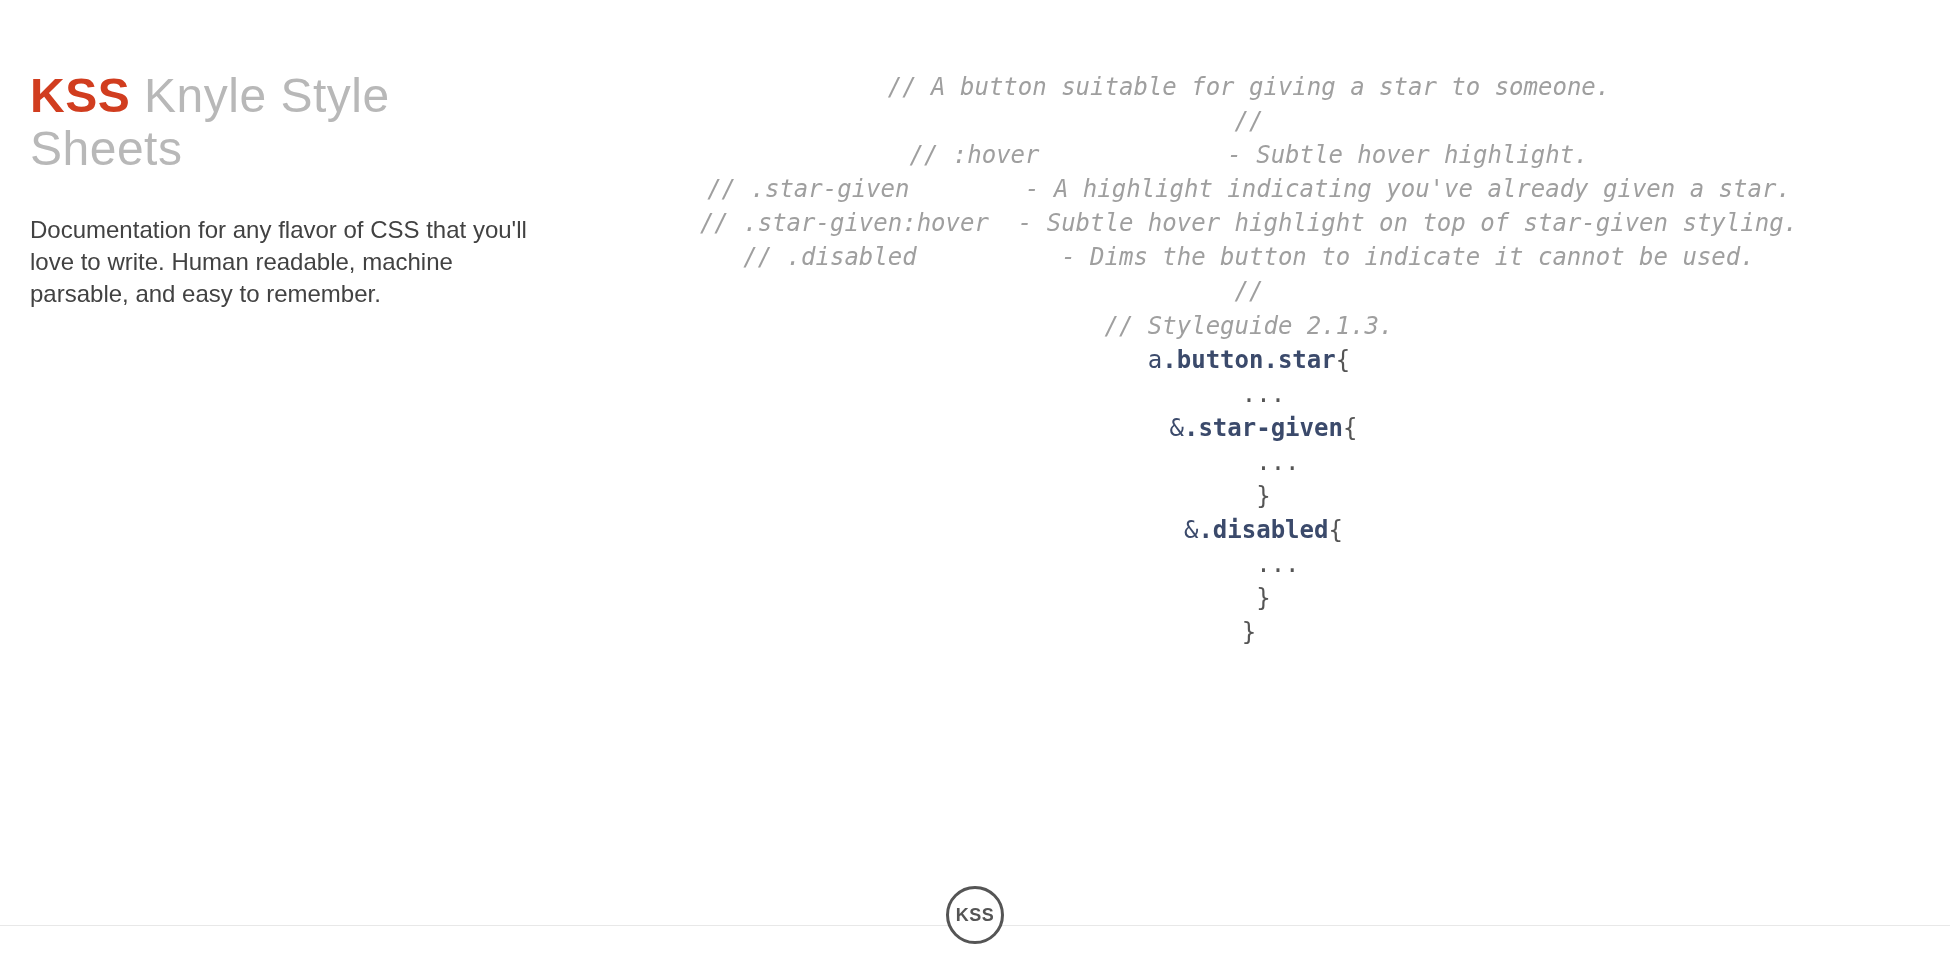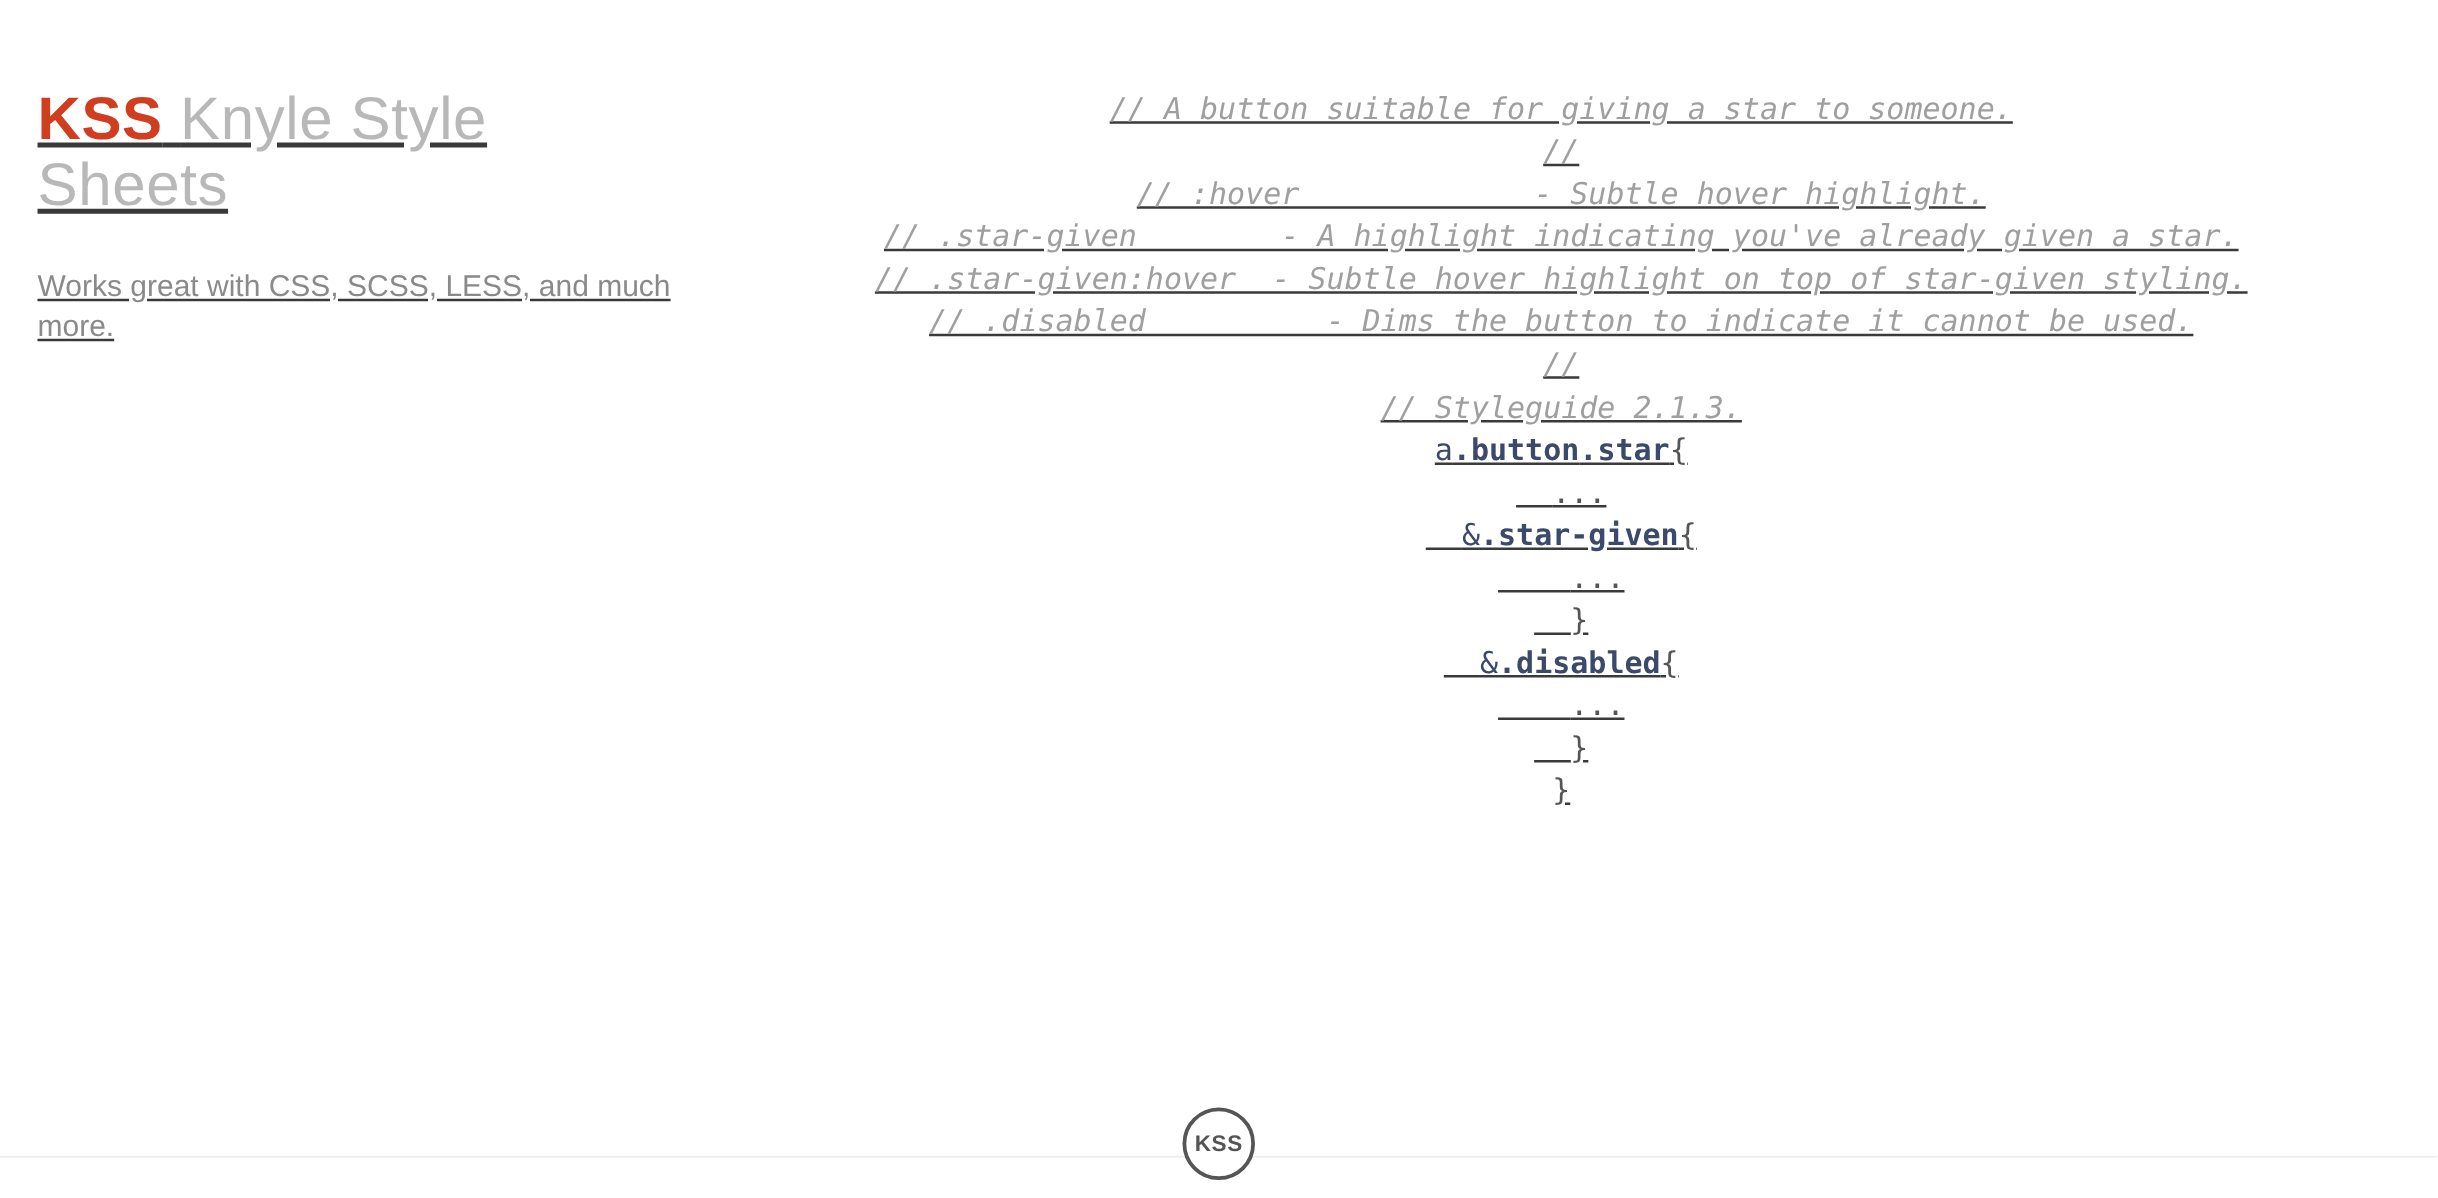--- a/index.html
+++ b/index.html
@@ -13,21 +13,20 @@
 }
 .page {
   position: relative;
   width: 1950px;
   height: 958px;
 }
 .content {
   display: flex;
   padding: 70px 30px 0 30px;
   gap: 28px;
-  text-decoration: underline;
 }
 .left {
   width: 520px;
   flex-shrink: 0;
 }
 .title {
   font-size: 48px;
   font-weight: 300;
   color: #b8b8b8;
   line-height: 1.1;
@@ -97,21 +96,21 @@
 </head>
 <body>
 
 <div class="page">
   <div class="content">
     <div class="left">
       <h1 class="title">
         <span class="strong">KSS</span>
         <span>Knyle Style Sheets</span>
       </h1>
-      <p class="subnote">Works great with CSS, SCSS, LESS, and much more.</p>
+      <p class="intro">Documentation for any flavor of CSS that you'll love to write. Human readable, machine parsable, and easy to remember.</p>
     </div>
     <div class="right">
       <pre class="code"><span class="cm">// A button suitable for giving a star to someone.</span>
 <span class="cm">//</span>
 <span class="cm">// :hover             - Subtle hover highlight.</span>
 <span class="cm">// .star-given        - A highlight indicating you've already given a star.</span>
 <span class="cm">// .star-given:hover  - Subtle hover highlight on top of star-given styling.</span>
 <span class="cm">// .disabled          - Dims the button to indicate it cannot be used.</span>
 <span class="cm">//</span>
 <span class="cm">// Styleguide 2.1.3.</span>

